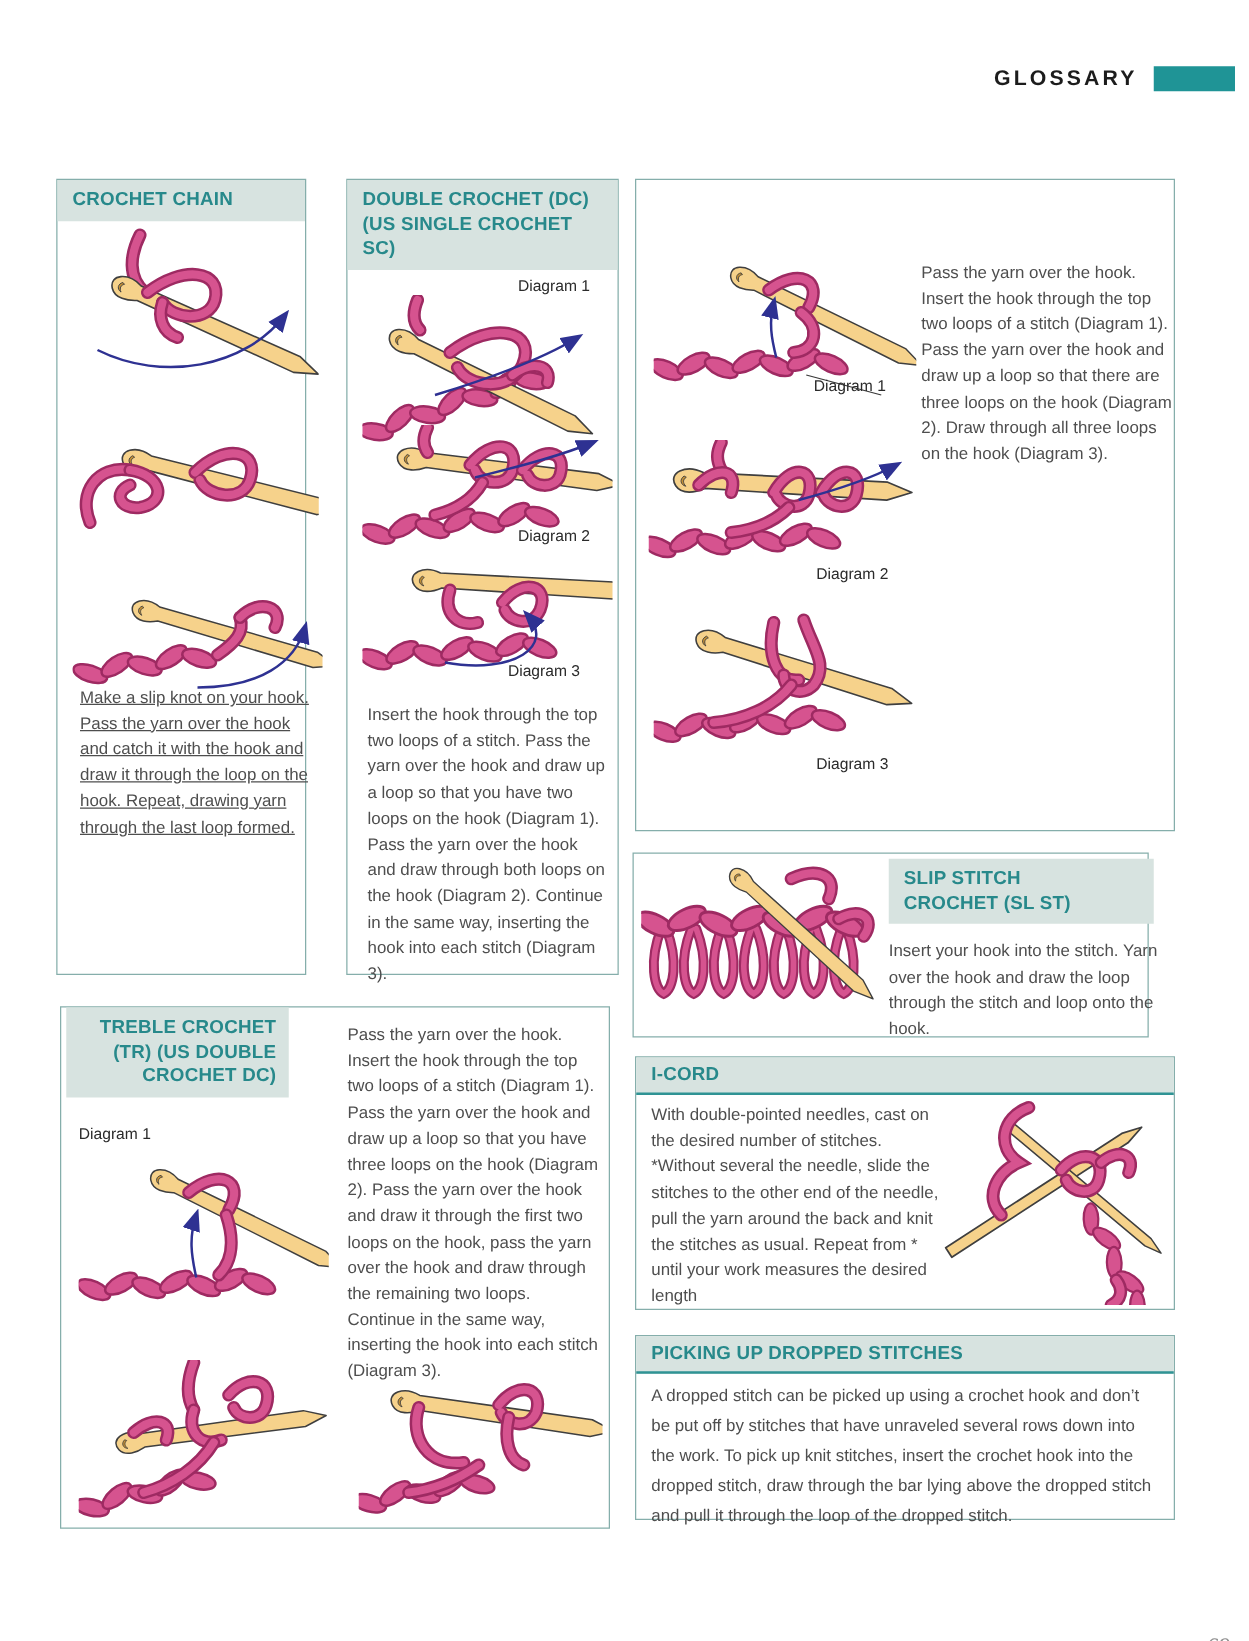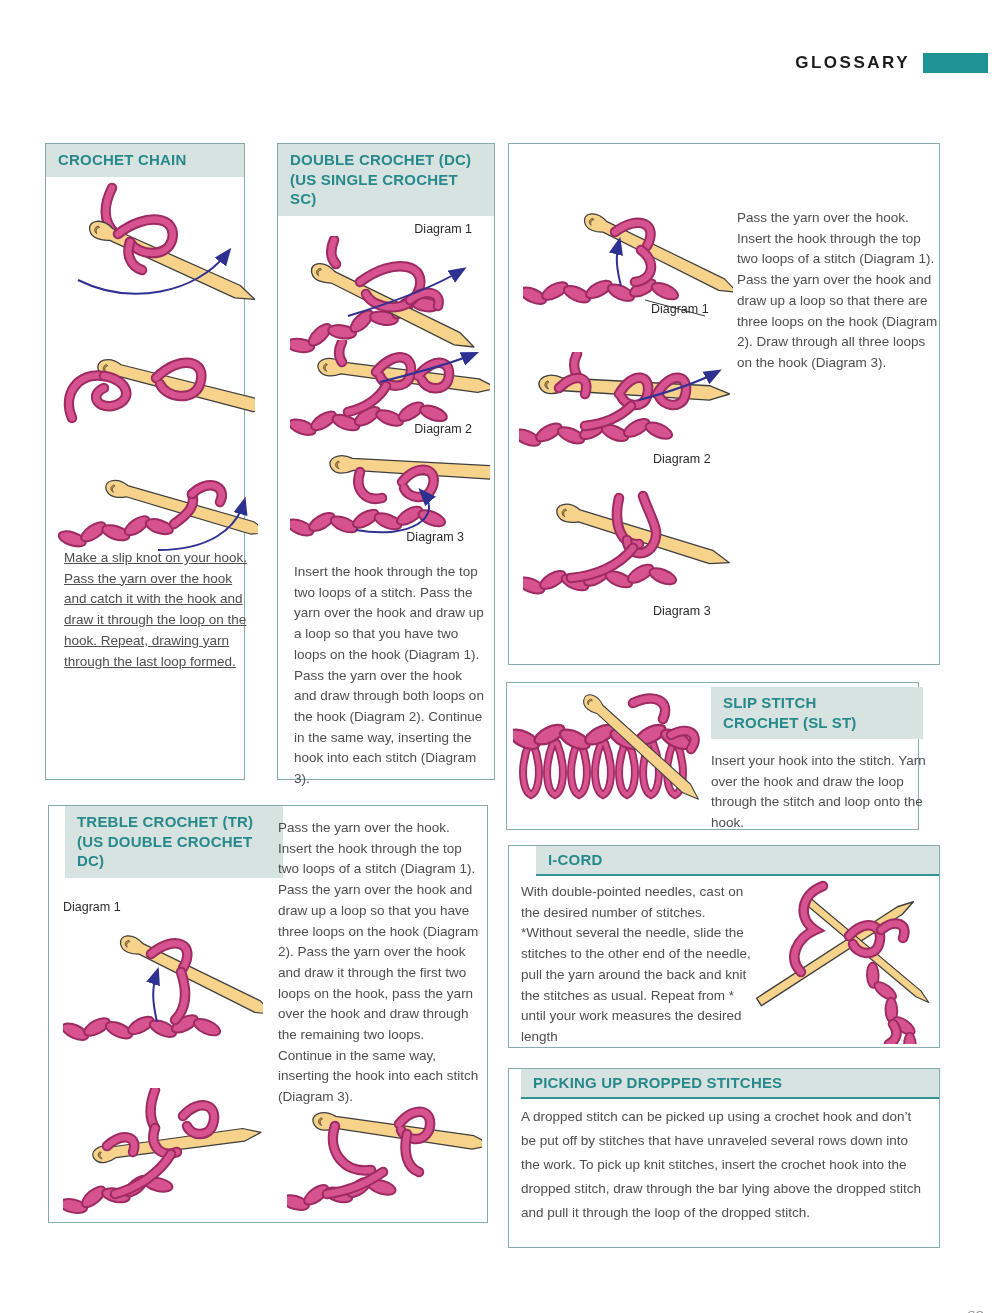--- a/index.html
+++ b/index.html
@@ -208,44 +208,44 @@
         <path class="y-in" d="M158,44 C176,34 188,44 178,58"></path>
     </svg>
     <div class="band band-abs" style="left:204px;top:4px;width:212px;">
       <div>SLIP STITCH</div>
       <div>CROCHET (SL ST)</div>
     </div>
     <div class="btxtquot btxt" style="left:204px;top:68px;width:226px;">Insert your hook into the stitch. Yarn over the hook and draw the loop through the stitch and loop onto the hook.</div>
   </div>
 
   <div class="box" style="left:508px;top:845px;width:432px;height:203px;">
-    <div class="band band-rule" style="padding-top:4px;padding-bottom:4px;margin-left:27px;">I-CORD</div>
+    <div class="band band-rule" style="padding-top:4px;padding-bottom:4px;">I-CORD</div>
     <div class="btxt" style="left:12px;top:36px;width:232px;">With double-pointed needles, cast on the desired number of stitches. *Without several the needle, slide the stitches to the other end of the needle, pull the yarn around the back and knit the stitches as usual. Repeat from * until your work measures the desired length</div>
     <svg class="illo" style="left:244px;top:28px;" width="182" height="170" viewBox="0 0 182 170">
       <use href="#ndl" transform="translate(6,128) rotate(-33)"></use>
       <use href="#ndl" transform="translate(56,28) rotate(40) scale(0.85)"></use>
       <path class="y" d="M70,12 C48,20 44,44 62,56 C44,64 34,84 48,98"></path>
         <path class="y-in" d="M70,12 C48,20 44,44 62,56 C44,64 34,84 48,98"></path>
       <path class="y" d="M96,62 C112,44 132,50 126,70 C122,84 104,80 100,70"></path>
         <path class="y-in" d="M96,62 C112,44 132,50 126,70 C122,84 104,80 100,70"></path>
       <path class="y" d="M128,56 C142,44 156,50 150,64"></path>
         <path class="y-in" d="M128,56 C142,44 156,50 150,64"></path>
       <use href="#br5" transform="translate(118,94) rotate(62) scale(0.9)"></use>
       <path class="y" d="M140,150 C146,158 144,166 136,170"></path>
         <path class="y-in" d="M140,150 C146,158 144,166 136,170"></path>
     </svg>
   </div>
 
-  <div class="box" style="left:508px;top:1068px;width:432px;height:180px;padding-left:12px;">
+  <div class="box" style="left:508px;top:1068px;width:432px;height:148px;">
     <div class="band band-rule" style="padding-top:4px;padding-bottom:4px;">PICKING UP DROPPED STITCHES</div>
     <div class="btxt" style="left:12px;top:36px;width:406px;line-height:24px;">A dropped stitch can be picked up using a crochet hook and don’t be put off by stitches that have unraveled several rows down into the work. To pick up knit stitches, insert the crochet hook into the dropped stitch, draw through the bar lying above the dropped stitch and pull it through the loop of the dropped stitch.</div>
   </div>
 
   <div class="box" style="left:48px;top:805px;width:440px;height:418px;">
-    <div class="band band-abs" style="left:16px;top:0;width:218px;">TREBLE CROCHET (TR) (US DOUBLE CROCHET DC)</div>
+    <div class="band band-abs" style="left:4px;top:0;width:178px;text-align:right;">TREBLE CROCHET (TR) (US DOUBLE CROCHET DC)</div>
     <div class="dlabel" style="left:14px;top:94px;">Diagram 1</div>
     <svg class="illo" style="left:14px;top:112px;" width="200" height="148" viewBox="0 0 200 148">
       <use href="#br" transform="translate(4,112) rotate(-2)"></use>
       <use href="#hk" transform="translate(58,22) rotate(26) scale(0.8)"></use>
       <path class="y" d="M88,36 C112,16 134,26 120,50"></path>
         <path class="y-in" d="M88,36 C112,16 134,26 120,50"></path>
       <path class="y" d="M118,54 C124,72 124,90 112,102"></path>
         <path class="y-in" d="M118,54 C124,72 124,90 112,102"></path>
       <path class="ar" d="M94,104 C90,86 88,72 94,54"></path>
     </svg>

